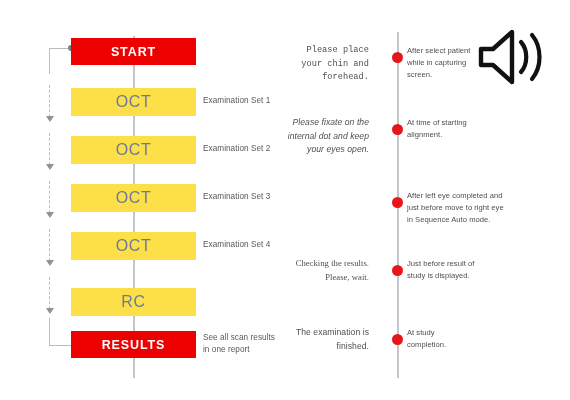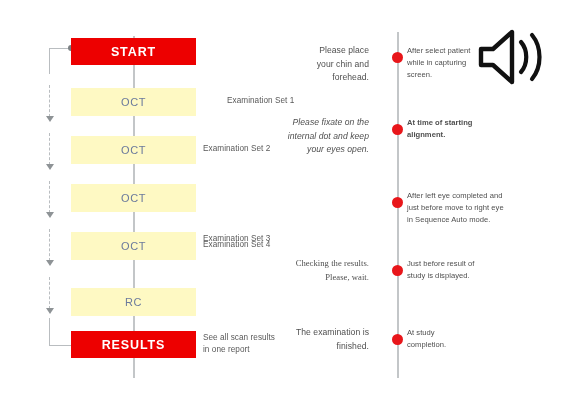--- a/index.html
+++ b/index.html
@@ -46,23 +46,23 @@
   }
   .node.terminal {
     background: #ed0000;
     color: #ffffff;
     font-weight: bold;
     font-size: 12.5px;
     letter-spacing: 0.9px;
     height: 27px;
   }
   .node.step {
-    background: #fef9c3;
+    background: #fde047;
     color: #6b7a9c;
-    font-size: 11px;
+    font-size: 16px;
     letter-spacing: 0.6px;
   }
 
   .node-note {
     position: absolute;
     left: 203px;
     font-size: 8.2px;
     color: #595959;
     line-height: 12.4px;
     letter-spacing: 0.05px;
@@ -224,52 +224,52 @@
     <div class="head"></div>
   </div>
   <div class="dash-arrow" style="top:277px;height:32px;">
     <div class="stem"></div>
     <div class="head"></div>
   </div>
 
   <div class="node terminal" style="top:38px;">START</div>
 
   <div class="node step" style="top:88px;">OCT</div>
-  <div class="node-note" style="top:95px;margin-left:24px;">Examination Set 1</div>
+  <div class="node-note" style="top:95px;">Examination Set 1</div>
 
   <div class="node step" style="top:136px;">OCT</div>
   <div class="node-note" style="top:143px;">Examination Set 2</div>
 
   <div class="node step" style="top:184px;">OCT</div>
-  <div class="node-note" style="top:191px;margin-top:42px;">Examination Set 3</div>
+  <div class="node-note" style="top:191px;">Examination Set 3</div>
 
   <div class="node step" style="top:232px;">OCT</div>
   <div class="node-note" style="top:239px;">Examination Set 4</div>
 
   <div class="node step" style="top:288px;">RC</div>
 
   <div class="node terminal" style="top:331px;">RESULTS</div>
   <div class="node-note" style="top:332px;">See all scan results
 in one report</div>
 
   <div class="tl-spine"></div>
 
   <div class="tl-dot" style="top:52px;"></div>
-  <div class="tl-left" style="top:44px;">Please place
+  <div class="tl-left" style="top:44px;font-family:Liberation Mono, monospace;">Please place
 your chin and
 forehead.</div>
   <div class="tl-right" style="top:45px;">After select patient
 while in capturing
 screen.</div>
 
   <div class="tl-dot" style="top:124px;"></div>
   <div class="tl-left" style="top:116px;font-style:italic;">Please fixate on the
 internal dot and keep
 your eyes open.</div>
-  <div class="tl-right" style="top:117px;font-weight:bold;">At time of starting
+  <div class="tl-right" style="top:117px;">At time of starting
 alignment.</div>
 
   <div class="tl-dot" style="top:197px;"></div>
   <div class="tl-right" style="top:190px;">After left eye completed and
 just before move to right eye
 in Sequence Auto mode.</div>
 
   <div class="tl-dot" style="top:265px;"></div>
   <div class="tl-left" style="top:257px;font-family:Liberation Serif, serif;">Checking the results.
 Please, wait.</div>

